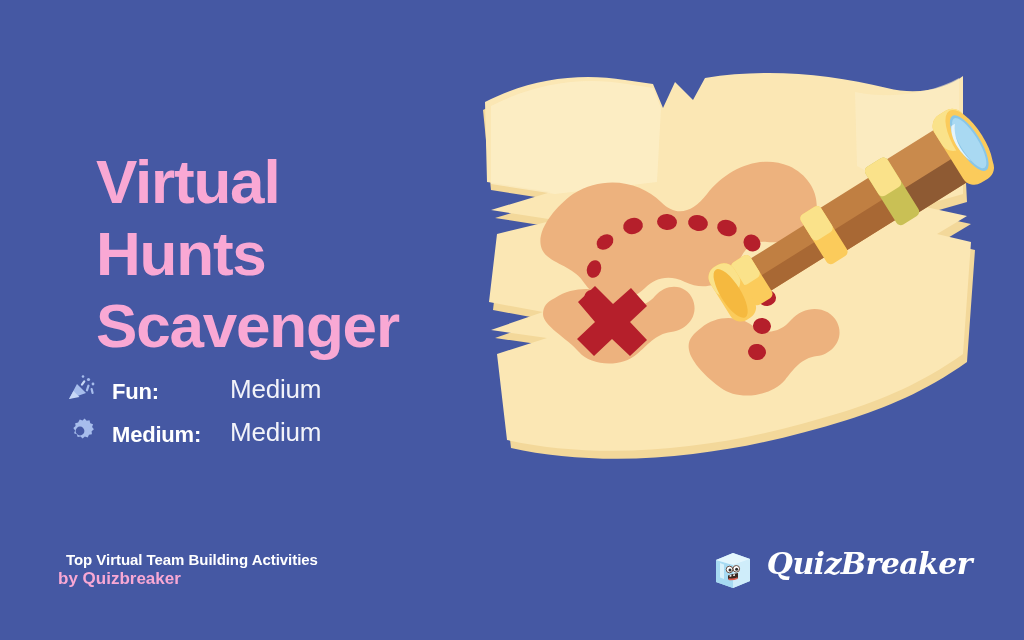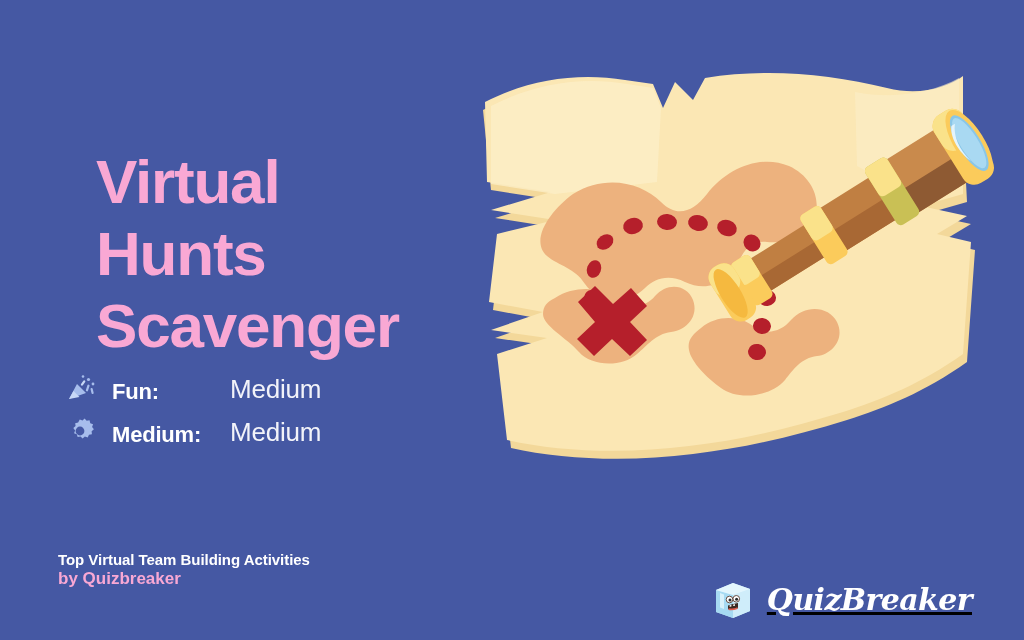--- a/index.html
+++ b/index.html
@@ -74,36 +74,36 @@
     position: absolute;
     left: 58px;
     top: 550px;
   }
   #footer-title {
     color: #ffffff;
     font-size: 15px;
     font-weight: bold;
     letter-spacing: -0.05px;
     line-height: 19px;
+    margin-left: 8px;
   }
   #footer-sub {
     color: #f9a8d4;
     font-size: 17px;
     font-weight: 700;
     line-height: 20px;
   }
 
   
   #brand {
     position: absolute;
     right: 52px;
-    top: 576px;
+    top: 546px;
     display: flex;
-    align-items: center;
-    text-decoration: underline;
+    align-items: flex-start;
   }
   #brand-mark { width: 46px; height: 46px; margin-right: 12px; }
   #brand-mark svg { display: block; }
   #brand-name {
     color: #ffffff;
     font-family: "DejaVu Serif", serif;
     font-style: italic;
     font-weight: bold;
     font-size: 30px;
     letter-spacing: -0.6px;

